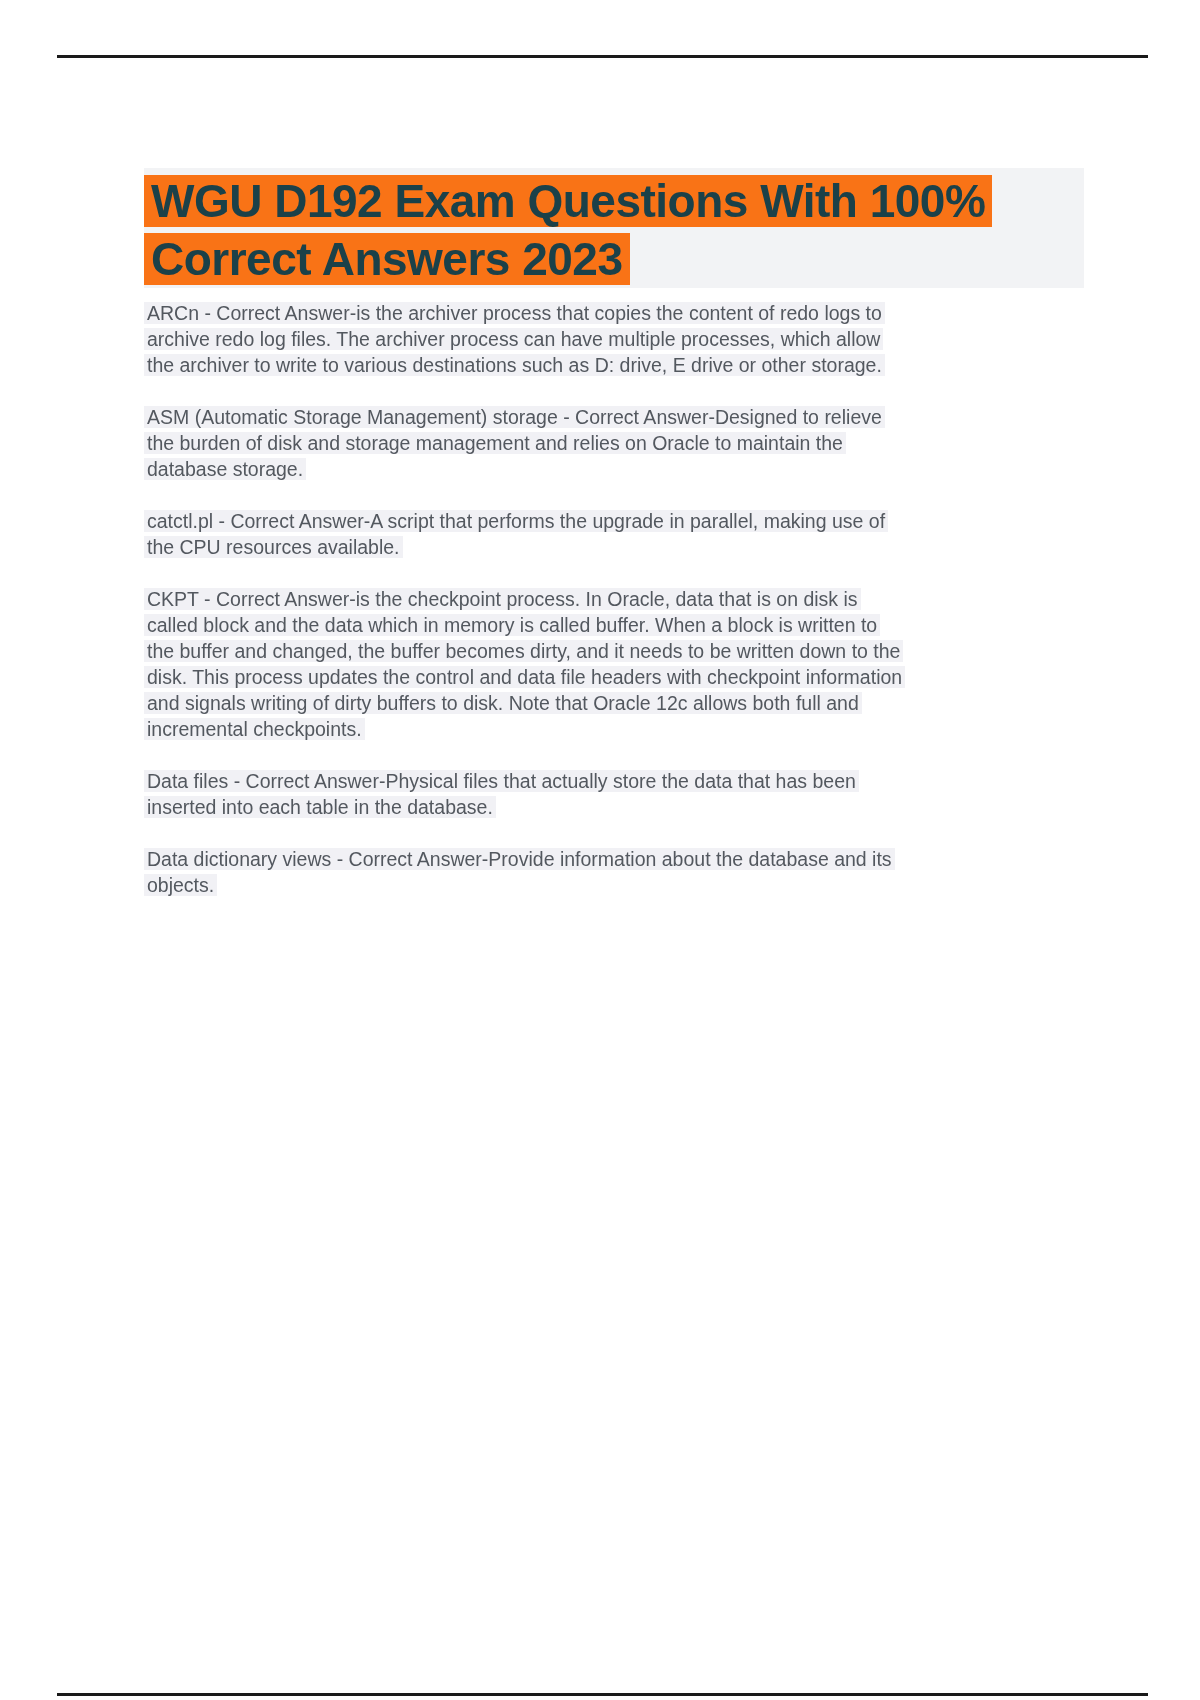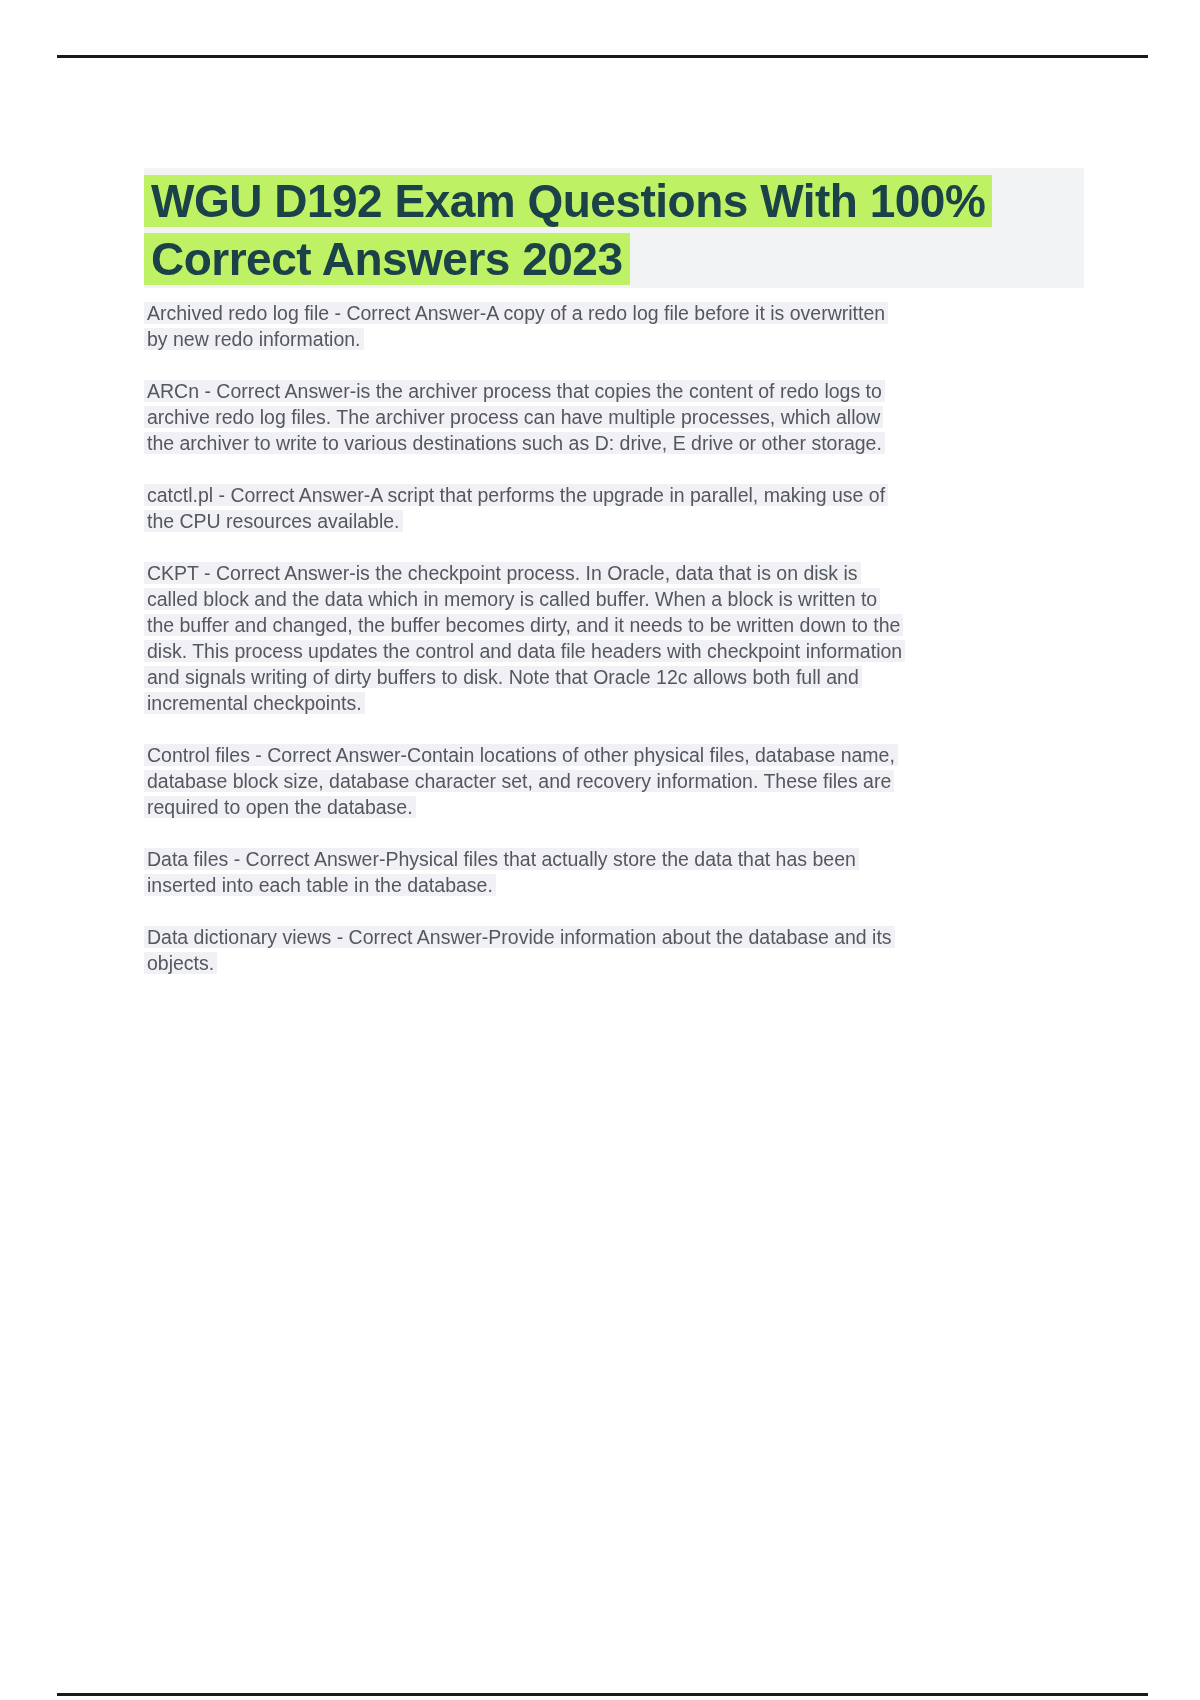--- a/index.html
+++ b/index.html
@@ -35,21 +35,21 @@
   }
   h1.doc-title {
     margin: 0;
     font-size: 46px;
     line-height: 58px;
     font-weight: 700;
     letter-spacing: -0.5px;
     white-space: pre-line;
   }
   .green-mark {
-    background: #bef264;
+    background: #f97316;
     color: #1b4149;
     padding: 0 7px;
     -webkit-box-decoration-break: clone;
     box-decoration-break: clone;
   }
 
   .qa-list p {
     margin: 0 0 26px 0;
     font-size: 19.5px;
     line-height: 26px;
@@ -71,36 +71,34 @@
   <div class="rule rule-top"></div>
 
   <div class="content">
 
     <div class="title-box">
       <h1 class="doc-title"><span class="green-mark">WGU D192 Exam Questions With 100%
 Correct Answers 2023</span></h1>
     </div>
 
     <div class="qa-list">
-      <p><span class="line-mark">Archived redo log file - Correct Answer-A copy of a redo log file before it is overwritten
-by new redo information.</span></p>
       <p><span class="line-mark">ARCn - Correct Answer-is the archiver process that copies the content of redo logs to
 archive redo log files. The archiver process can have multiple processes, which allow
 the archiver to write to various destinations such as D: drive, E drive or other storage.</span></p>
+      <p><span class="line-mark">ASM (Automatic Storage Management) storage - Correct Answer-Designed to relieve
+the burden of disk and storage management and relies on Oracle to maintain the
+database storage.</span></p>
       <p><span class="line-mark">catctl.pl - Correct Answer-A script that performs the upgrade in parallel, making use of
 the CPU resources available.</span></p>
       <p><span class="line-mark">CKPT - Correct Answer-is the checkpoint process. In Oracle, data that is on disk is
 called block and the data which in memory is called buffer. When a block is written to
 the buffer and changed, the buffer becomes dirty, and it needs to be written down to the
 disk. This process updates the control and data file headers with checkpoint information
 and signals writing of dirty buffers to disk. Note that Oracle 12c allows both full and
 incremental checkpoints.</span></p>
-      <p><span class="line-mark">Control files - Correct Answer-Contain locations of other physical files, database name,
-database block size, database character set, and recovery information. These files are
-required to open the database.</span></p>
       <p><span class="line-mark">Data files - Correct Answer-Physical files that actually store the data that has been
 inserted into each table in the database.</span></p>
       <p><span class="line-mark">Data dictionary views - Correct Answer-Provide information about the database and its
 objects.</span></p>
     </div>
 
   </div>
 
   <div class="rule rule-bottom"></div>
 

